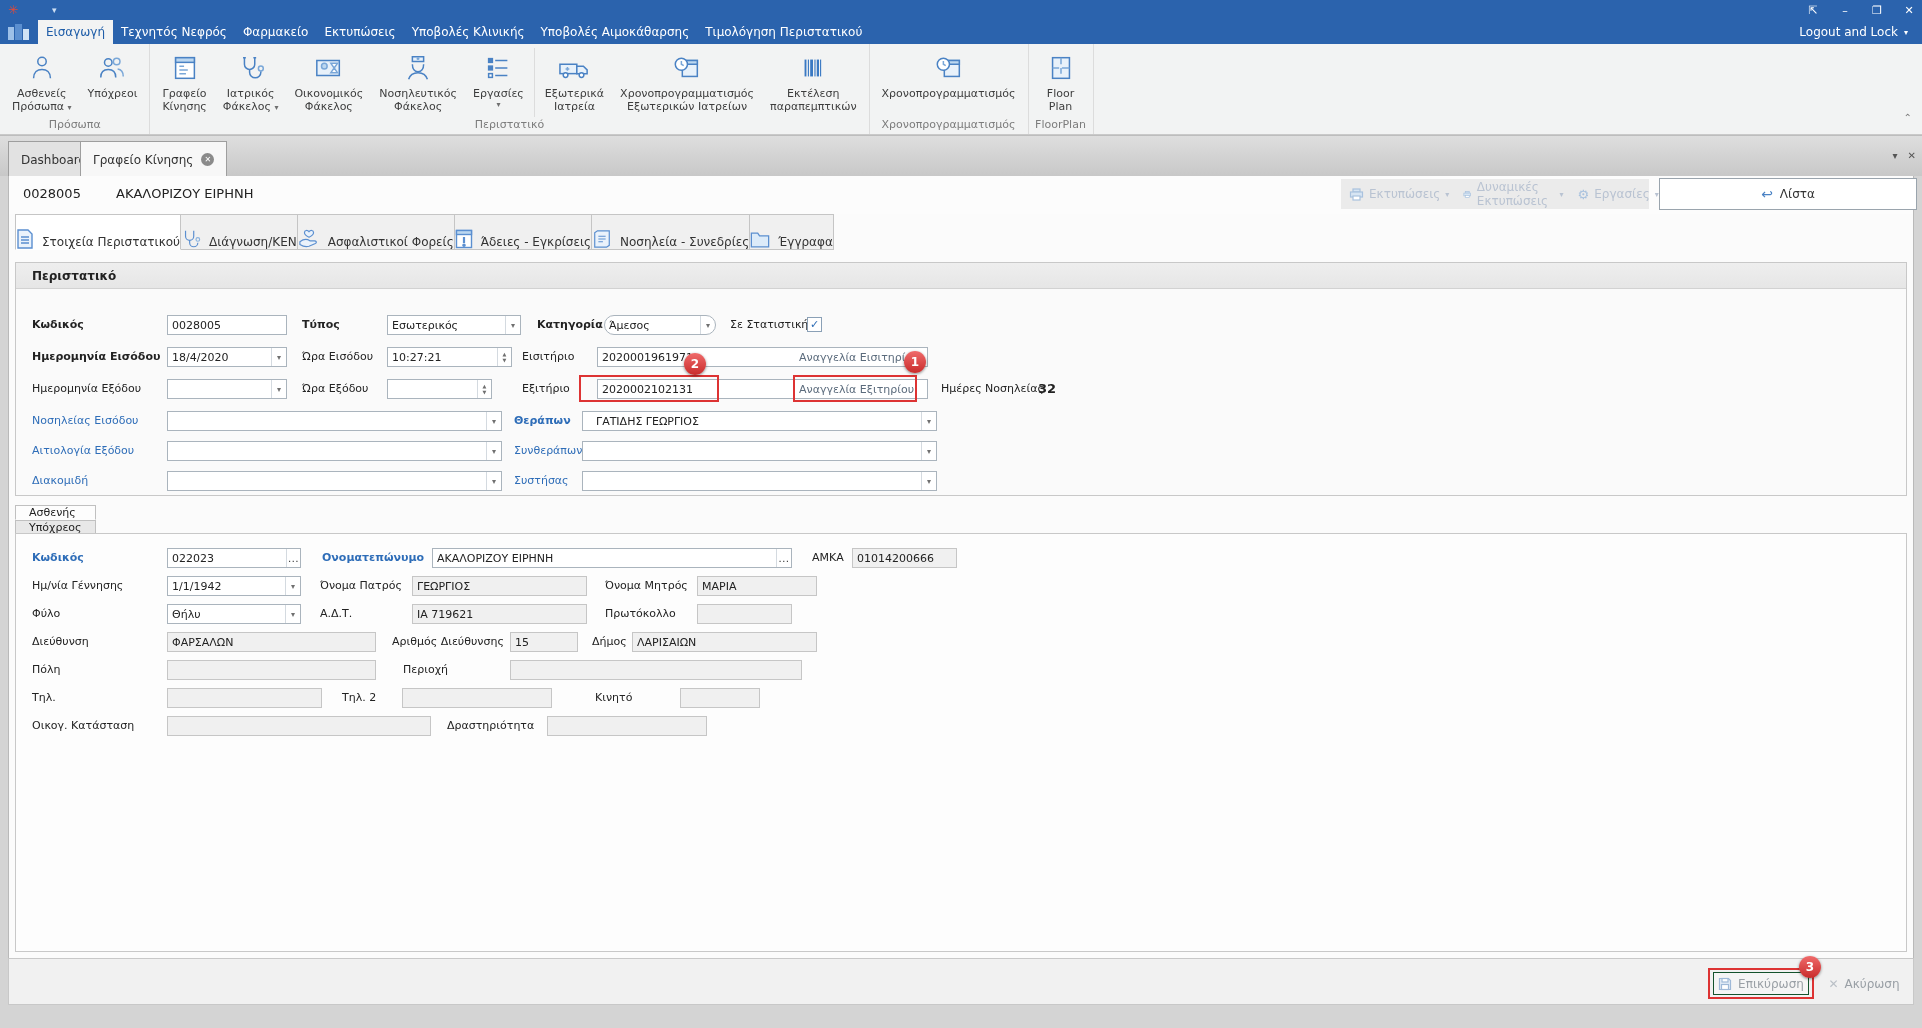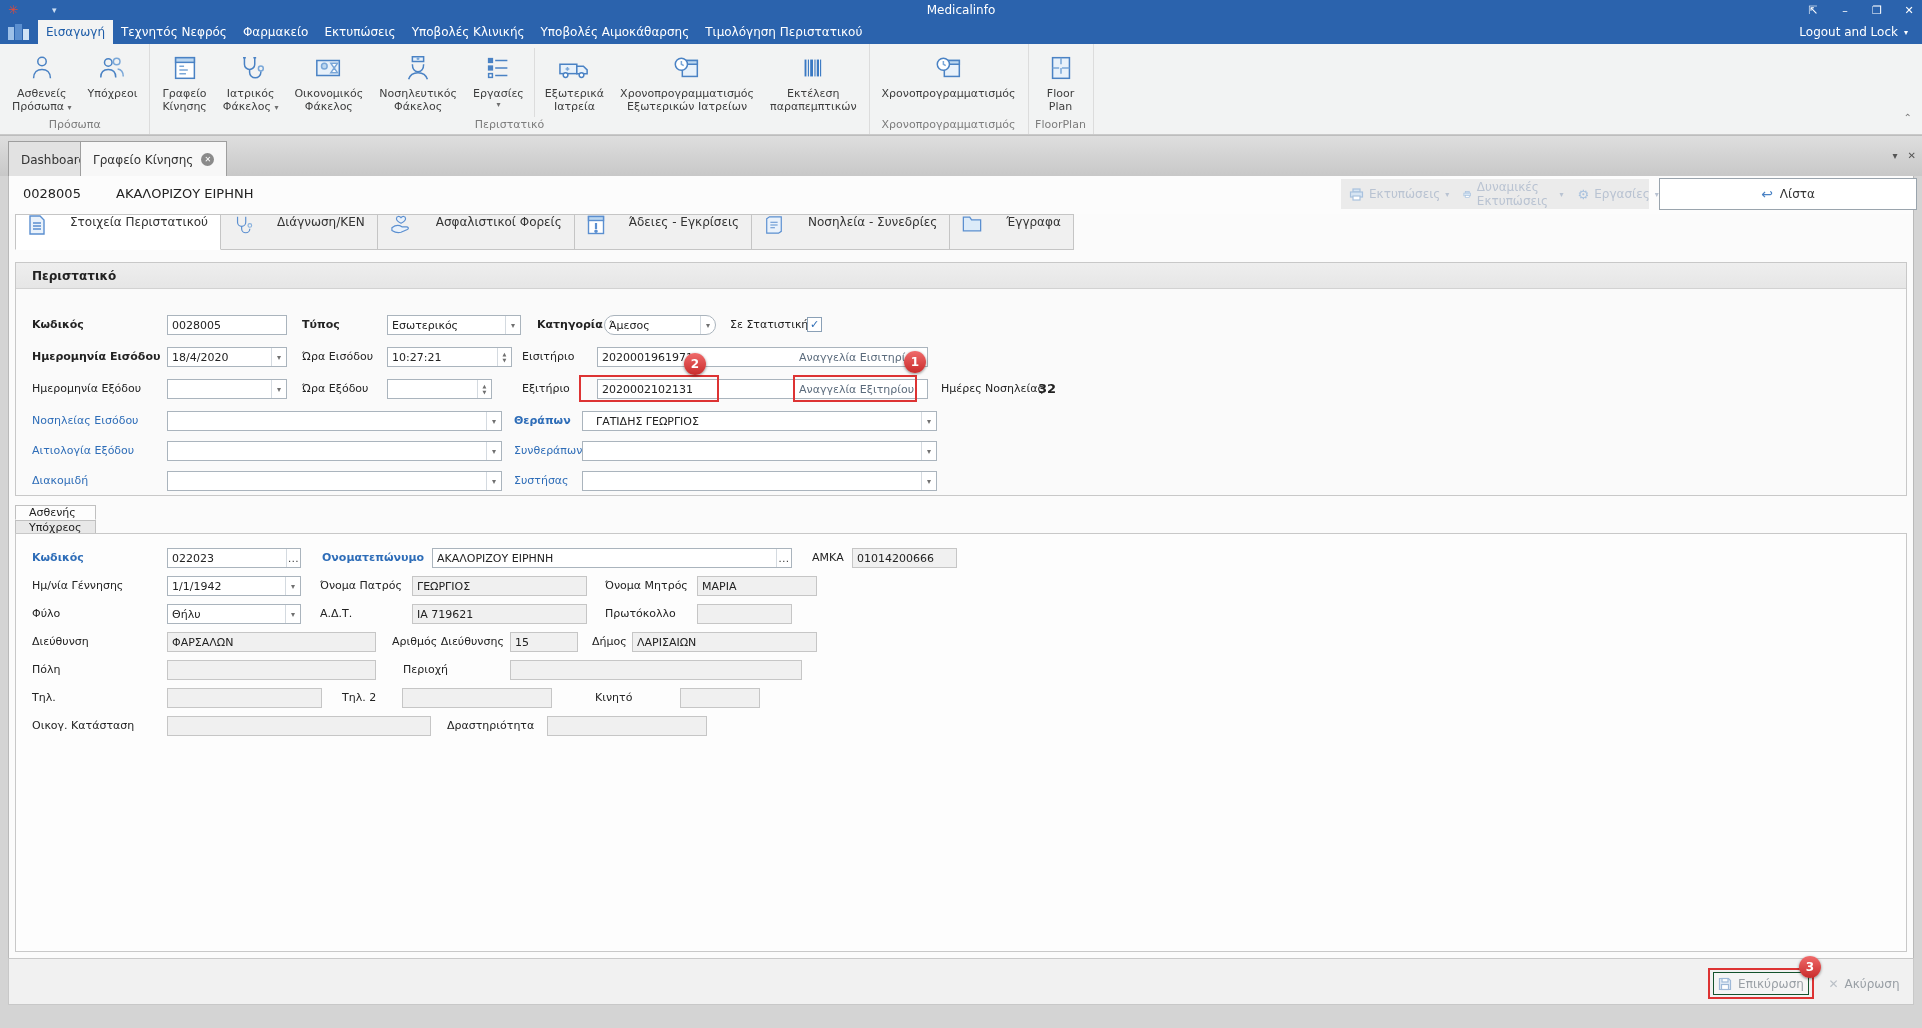--- a/index.html
+++ b/index.html
@@ -49,21 +49,21 @@
   .pcode { position:absolute; left:14px; top:10px; font-size:13px; color:#222; }
   .pname { position:absolute; left:107px; top:10px; font-size:13px; color:#222; }
   .ptoolbar { position:absolute; left:1332px; top:3px; width:308px; height:30px; background:#ebebeb; display:flex; align-items:center; padding:0 8px; gap:14px; }
   .ptbtn { display:flex; align-items:center; gap:5px; color:#b9c3d2; font-size:12px; cursor:default; }
   .ptbtn .c { font-size:8px; }
   .listbtn { position:absolute; left:1650px; top:2px; width:258px; height:32px; background:#fff; border:1px solid #9aa4ad; display:flex; align-items:center; justify-content:center; gap:7px; font-size:12px; color:#333; cursor:pointer; }
   .listbtn .undo { color:#4a82c4; font-size:14px; }
 
   
   .stabs { position:absolute; left:6px; top:38px; display:flex; height:36px; }
-  .stab { display:flex; align-items:flex-start; gap:24px; padding:0 12px; border:1px solid #c5c5c5; border-left:none; background:#f0f0f0; font-size:12px; color:#333; cursor:pointer; }
+  .stab { display:flex; align-items:flex-end; gap:8px; padding:0 0; border:1px solid #c5c5c5; border-left:none; background:#f0f0f0; font-size:12px; color:#333; cursor:pointer; }
   .stab:first-child { border-left:1px solid #c5c5c5; }
   .stab.active { background:#ffffff; border-bottom:1px solid #fff; }
 
   
   .gbox { position:absolute; background:#fafafa; border:1px solid #c8c8c8; }
   .gbox-head { height:26px; background:linear-gradient(#eeeeee,#e6e6e6); border-bottom:1px solid #d2d2d2; font-weight:bold; font-size:12px; color:#222; line-height:26px; padding-left:16px; }
 
   .lbl { position:absolute; height:20px; line-height:20px; font-size:11px; color:#222; white-space:nowrap; }
   .lbl.b { font-weight:bold; }
   .lbl.blue { color:#2e6db8; }
@@ -93,21 +93,20 @@
   .bottomstrip { position:absolute; left:0; top:1005px; width:1922px; height:23px; background:#d4d4d4; }
 
   svg { display:block; }
 </style>
 </head>
 <body>
 
 <div class="titlebar">
   <span class="logo">✳</span>
   <span class="qat-caret">▾</span>
-  <div class="apptitle">Medicalinfo</div>
   <div class="winbtns">
     <span>⇱</span>
     <span>–</span>
     <span>❐</span>
     <span>✕</span>
   </div>
 </div>
 
 <div class="ribbontabs">
   <div class="applogo">

